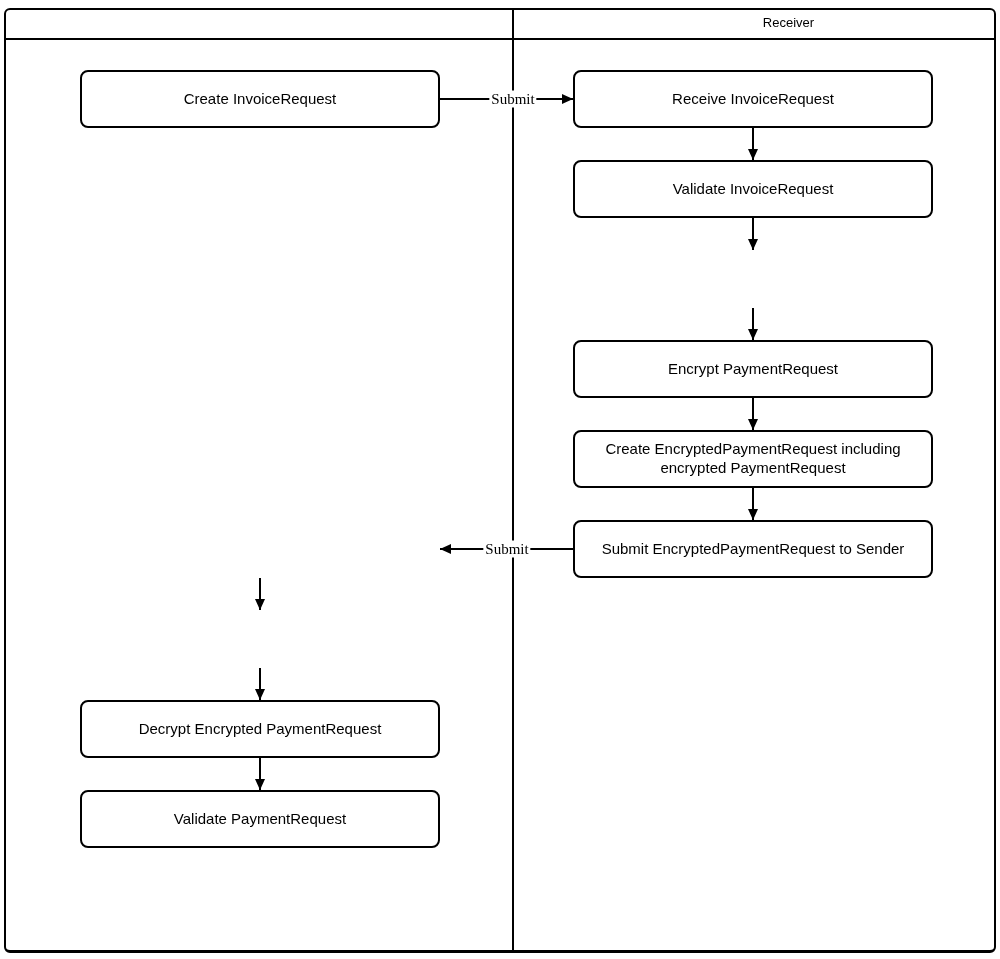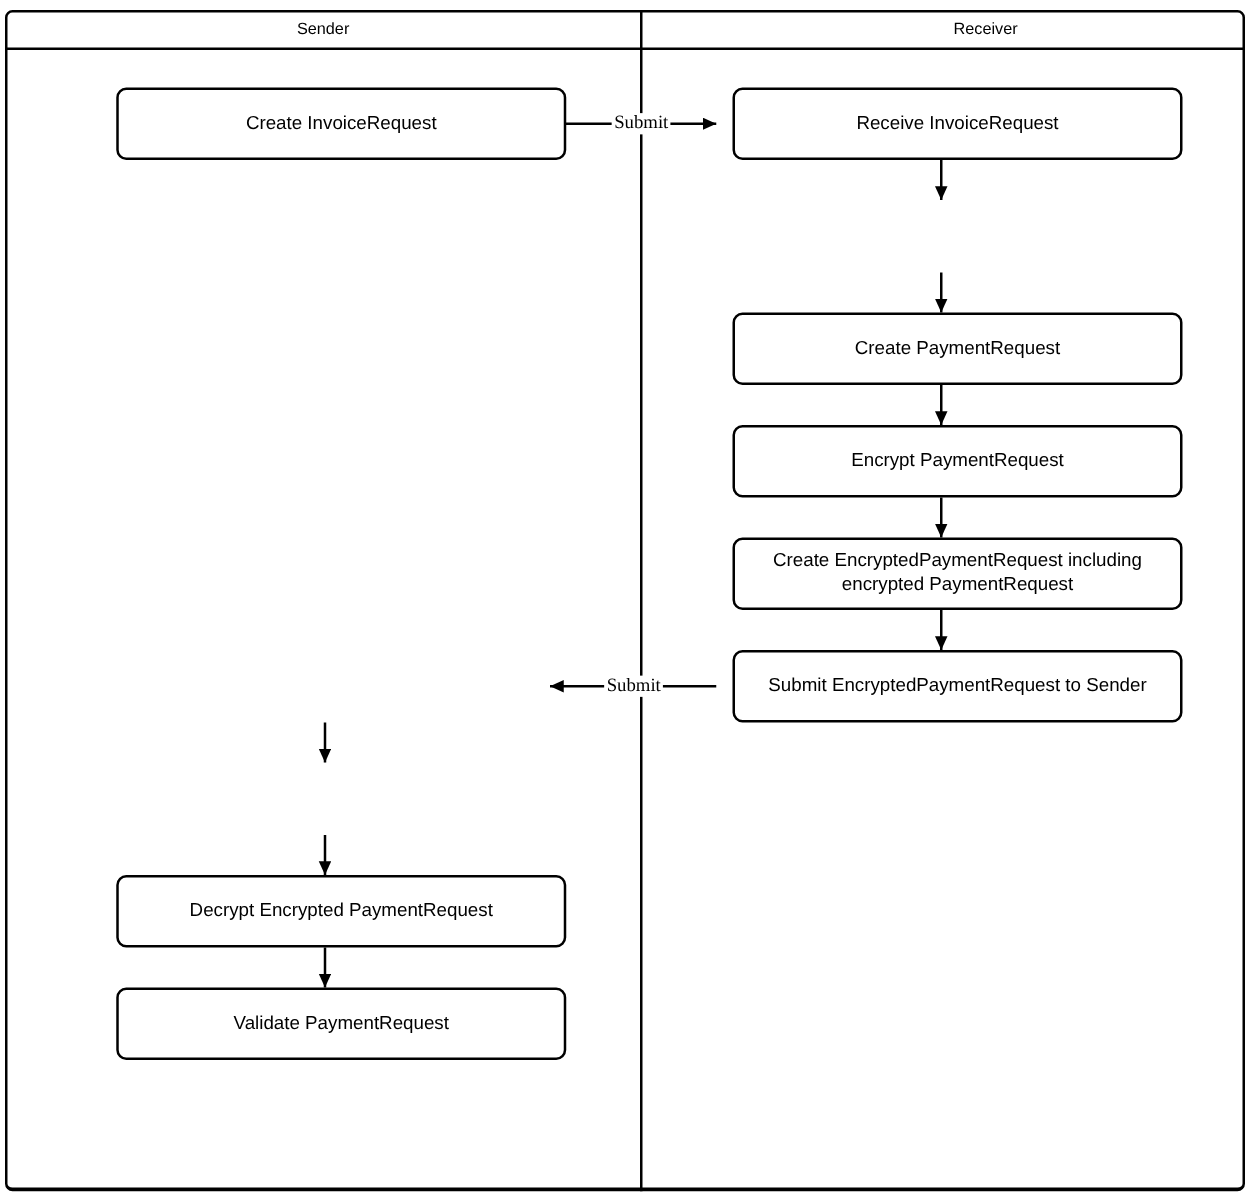--- a/index.html
+++ b/index.html
@@ -72,21 +72,20 @@
     border-radius: 8px;
     background: #ffffff;
     display: flex;
     align-items: center;
     justify-content: center;
     text-align: center;
     font-size: 15px;
     line-height: 1.25;
     padding: 0 14px;
     z-index: 4;
-    margin-left: 13px;
   }
   .lane-sender-col { left: 80px; }
   .lane-receiver-col { left: 573px; }
   .edge-label {
     position: absolute;
     transform: translate(-50%, -50%);
     background: #ffffff;
     font-size: 15px;
     padding: 0 2px;
     z-index: 5;
@@ -95,23 +94,20 @@
   }
 </style>
 </head>
 <body>
 
 <div class="canvas">
 
   <div class="frame"></div>
   <div class="header-divider"></div>
   <div class="lane-divider"></div>
-  <div class="header-cell sender">
-    <span>Sender</span>
-  </div>
   <div class="header-cell receiver">
     <span>Receiver</span>
   </div>
 
   <svg class="edges" width="1000" height="959">
     <defs>
       <marker id="arrow" markerUnits="userSpaceOnUse" markerWidth="14" markerHeight="12" refX="11" refY="5" orient="auto">
         <path d="M0,0 L11,5 L0,10 z" fill="#000000"></path>
       </marker>
     </defs>
@@ -128,21 +124,21 @@
     <path d="M260,578 L260,610" stroke="#000000" stroke-width="2" fill="none" marker-end="url(#arrow)"></path>
     <path d="M260,668 L260,700" stroke="#000000" stroke-width="2" fill="none" marker-end="url(#arrow)"></path>
     <path d="M260,758 L260,790" stroke="#000000" stroke-width="2" fill="none" marker-end="url(#arrow)"></path>
   </svg>
 
   <div class="node lane-sender-col" style="top:70px">Create InvoiceRequest</div>
   <div class="node lane-sender-col" style="top:700px">Decrypt Encrypted PaymentRequest</div>
   <div class="node lane-receiver-col" style="top:70px">Receive InvoiceRequest</div>
 
   <div class="node lane-sender-col" style="top:790px">Validate PaymentRequest</div>
-  <div class="node lane-receiver-col" style="top:250px">Create PaymentRequest</div>
+  <div class="node lane-receiver-col" style="top:160px">Validate InvoiceRequest</div>
   <div class="node lane-receiver-col" style="top:430px">Create EncryptedPaymentRequest including encrypted PaymentRequest</div>
   <div class="node lane-receiver-col" style="top:340px">Encrypt PaymentRequest</div>
   <div class="node lane-receiver-col" style="top:520px">Submit EncryptedPaymentRequest to Sender</div>
 
   <div class="edge-label" style="left:513px; top:99px">Submit</div>
   <div class="edge-label" style="left:507px; top:549px">Submit</div>
 
 </div>
 
 </body></html>

